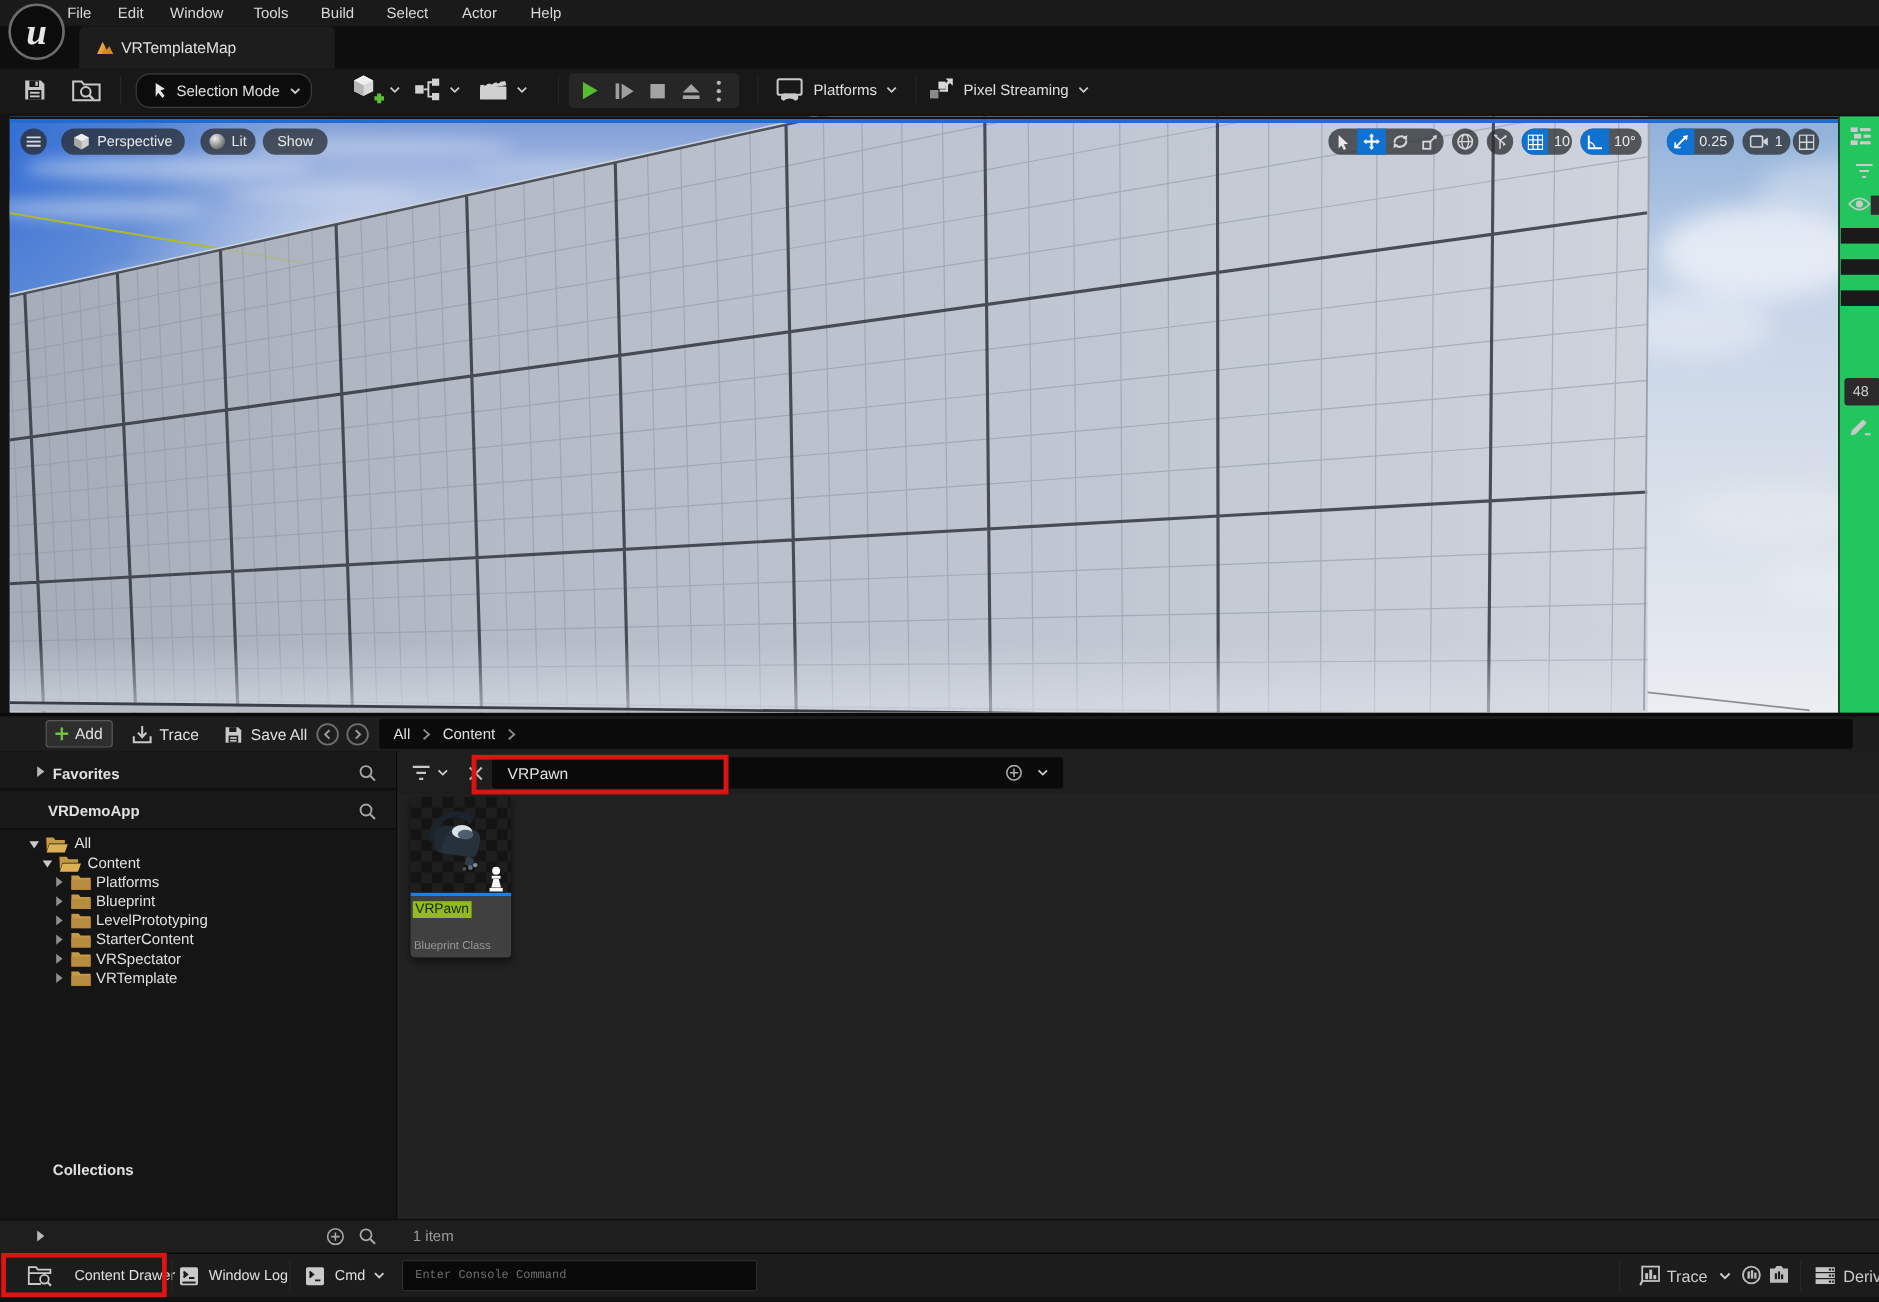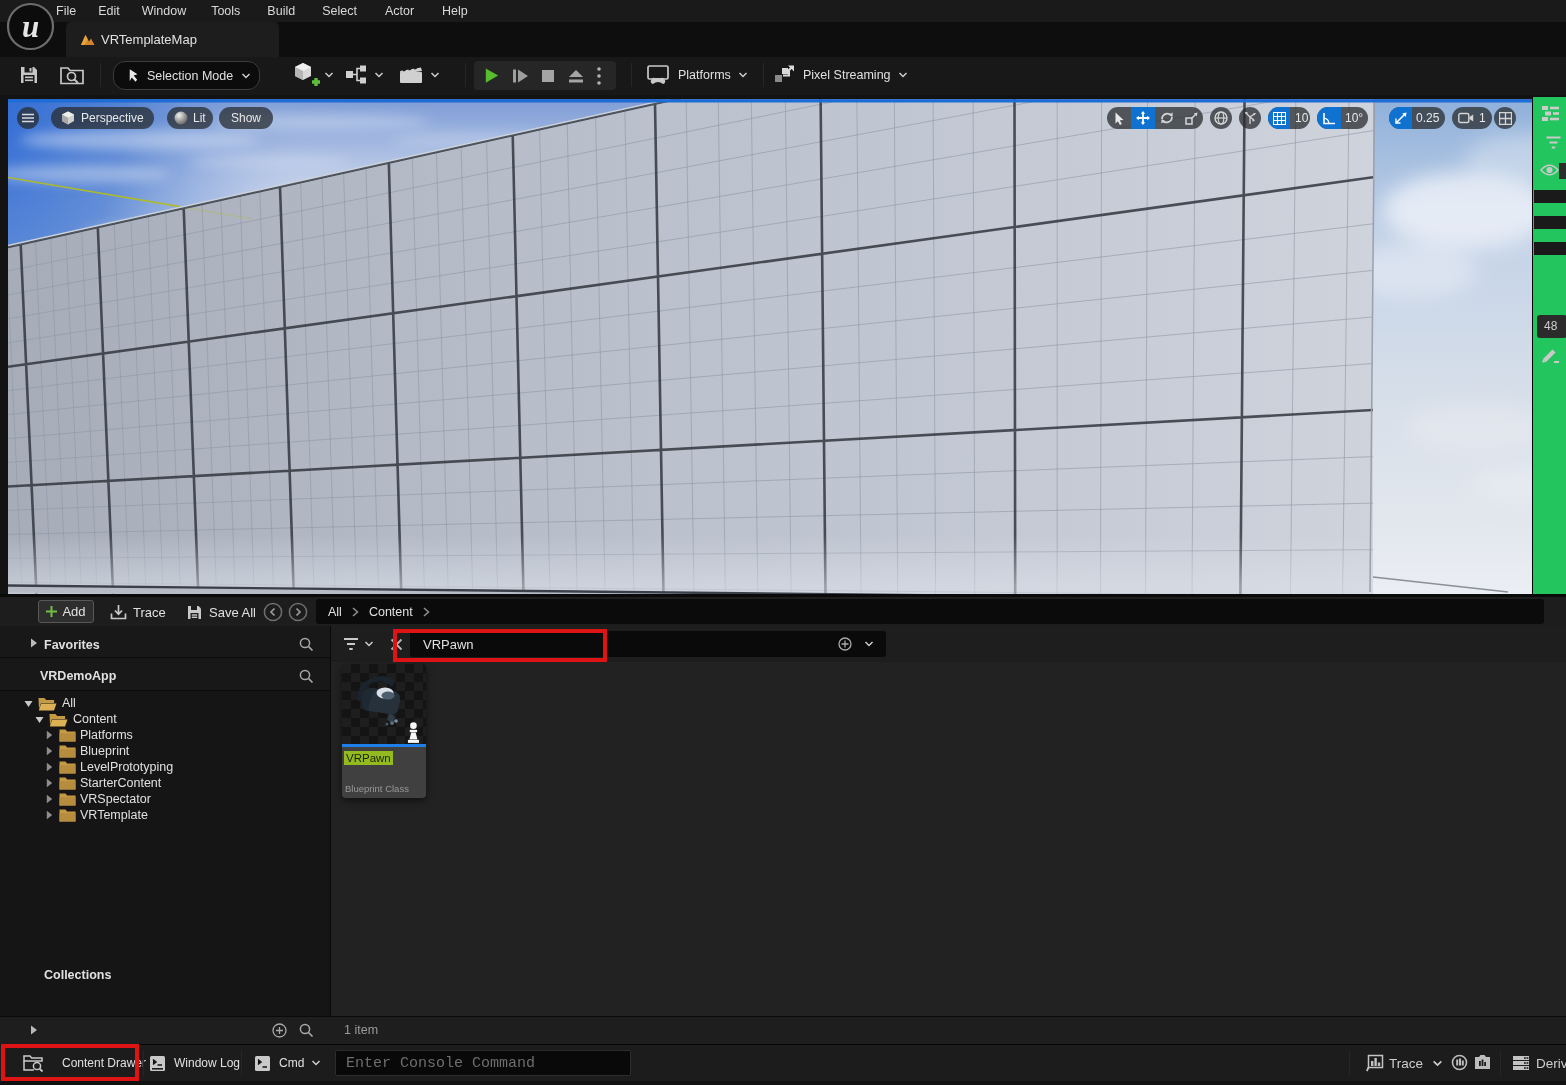--- a/index.html
+++ b/index.html
@@ -611,21 +611,21 @@
         <path d="M5 5.5 l3 2.5 -3 2.5"></path>
         <path d="M9.5 13 h4.5"></path>
       </g>
     </svg>
  <span class="txt" style="margin-left:7px;font-size:12px">Cmd</span>
  <svg style="margin-left:7px" width="10" height="10" viewBox="0 0 10 10">
       <path d="M1.5 3 l3.5 3.5 L8.5 3" stroke="#cdcdcd" stroke-width="1.5" fill="none"></path>
     </svg>
 </div>
 <div class="abs row" style="left:335px;top:1050px;width:296px;height:26px;background:#090909;border:1px solid #2c2c2c;border-radius:2px">
- <span style="margin-left:10px;color:#6e6e6e;font-size:15px;font-family:'Liberation Mono',monospace">Enter Console Command</span>
+ <span style="margin-left:10px;color:#6e6e6e;font-size:10px;font-family:'Liberation Mono',monospace">Enter Console Command</span>
 </div>
 <div class="vsep" style="left:1349px;top:1050px;height:26px"></div>
 <div class="abs row" style="left:1366px;top:1052px;height:22px">
  <svg width="19" height="18" viewBox="0 0 19 18">
       <rect x="2.5" y="1.5" width="14" height="12" fill="none" stroke="#c3c3c3" stroke-width="1.5"></rect>
       <g fill="#c3c3c3">
         <rect x="5" y="7" width="2.4" height="5"></rect>
         <rect x="8.4" y="4" width="2.4" height="8"></rect>
         <rect x="11.8" y="8.5" width="2.4" height="3.5"></rect>
       </g>

